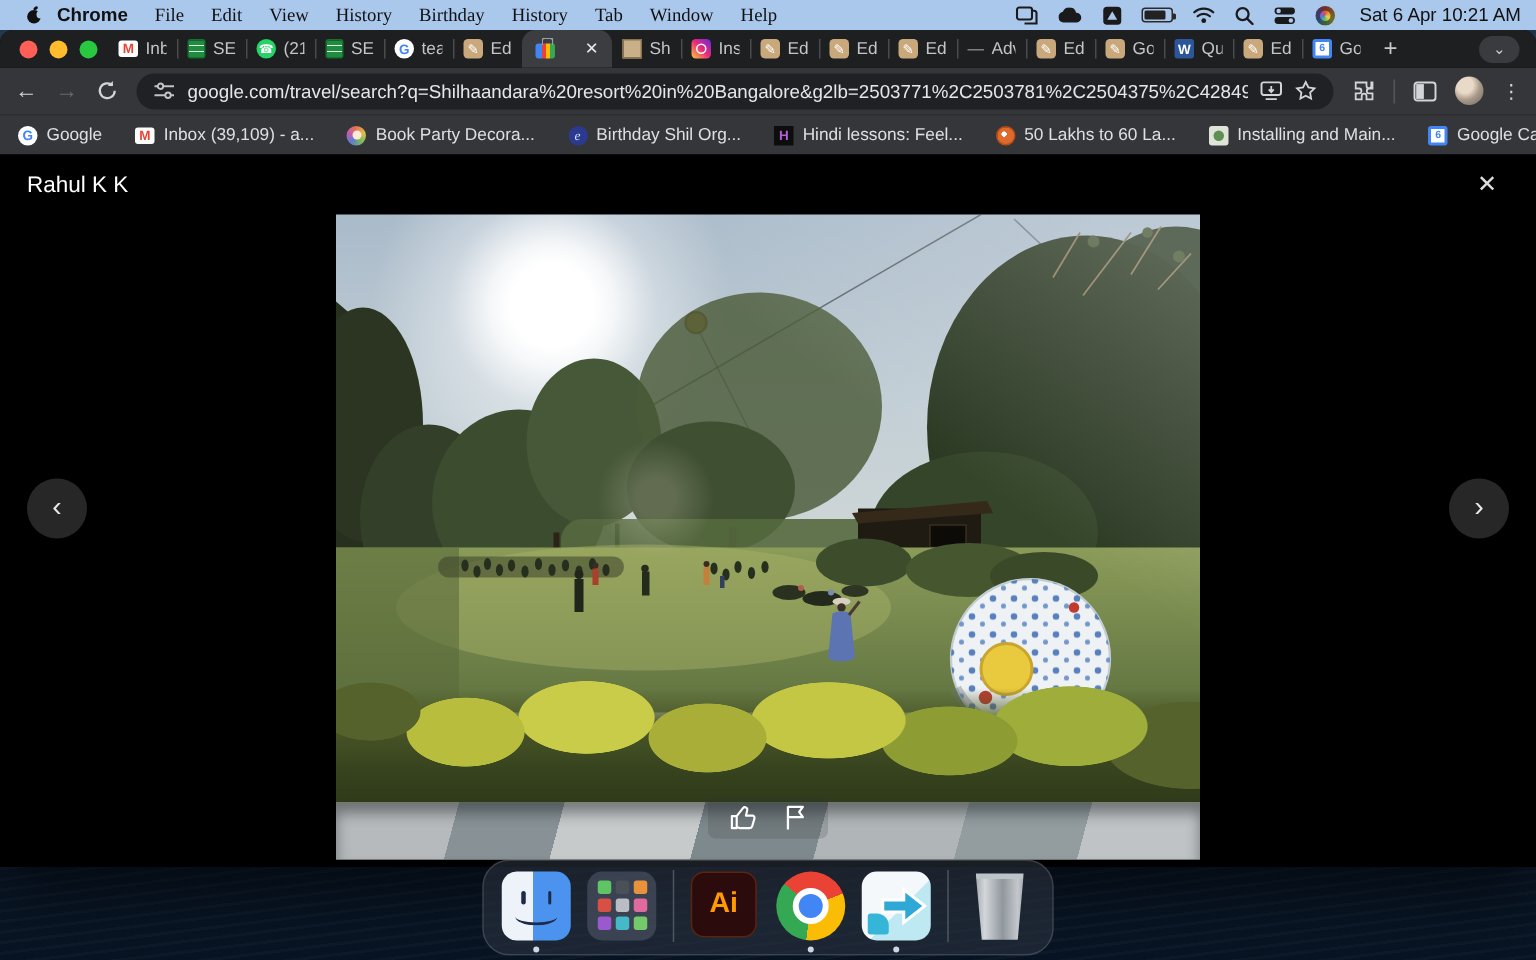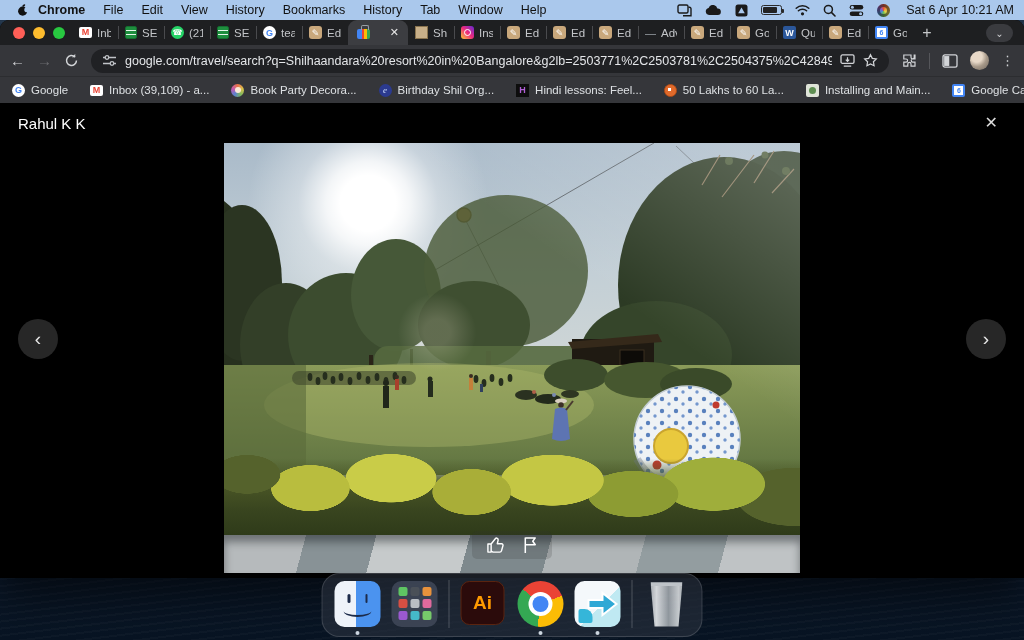--- a/index.html
+++ b/index.html
@@ -9,21 +9,21 @@
     background:
       repeating-linear-gradient(173deg, rgba(255,255,255,.025) 0 2px, rgba(0,0,0,0) 2px 7px),
       linear-gradient(180deg,#24384f 0%, #16273c 40%, #0c1a2c 75%, #081423 100%);
   }
 
   
   .menubar { position:absolute; top:0; left:0; right:0; height:20px; background:#aac8ec;
     display:flex; align-items:center; padding:0 10px; color:#111; font-size:12.5px; z-index:50; }
   .menubar .apple { width:14px; height:14px; margin:0 8px 0 6px; }
   .menubar .appname { font-weight:bold; margin-right:18px; }
-  .menubar .mitem { margin-right:18px; }
+  .menubar .mitem { margin-right:18px;font-family:Liberation Serif, serif; }
   .mstatus { margin-left:auto; display:flex; align-items:center; gap:13px; }
   .mstatus svg { display:block; }
   .batt { position:relative; width:21px; height:10px; border:1px solid #2a2a2a; border-radius:2.5px; }
   .batt::after { content:""; position:absolute; right:-3px; top:2.5px; width:2px; height:4px; background:#2a2a2a; border-radius:0 1px 1px 0; }
   .batt .fill { position:absolute; left:1px; top:1px; bottom:1px; width:70%; background:#222; border-radius:1px; }
   .hue { width:13px; height:13px; border-radius:50%;
     background:conic-gradient(#e5533c,#e8a23c,#e5d44a,#6fbf5a,#4a87d6,#8a5ac2,#e5533c);
     box-shadow:inset 0 0 0 3px rgba(20,20,20,.55); }
   .clock { font-size:12.5px; margin-left:3px; white-space:nowrap; }
 
@@ -162,21 +162,21 @@
   <svg class="apple" viewBox="0 0 16 16">
     <circle cx="7.6" cy="9.3" r="5.2" fill="#111"></circle>
     <circle cx="12.6" cy="7.6" r="3.1" fill="#aac8ec"></circle>
     <ellipse cx="8.9" cy="2.9" rx="1.9" ry="1.1" fill="#111" transform="rotate(-35 8.9 2.9)"></ellipse>
   </svg>
   <span class="appname">Chrome</span>
   <span class="mitem">File</span>
   <span class="mitem">Edit</span>
   <span class="mitem">View</span>
   <span class="mitem">History</span>
-  <span class="mitem">Bookmarks</span>
+  <span class="mitem">Birthday</span>
   <span class="mitem">History</span>
   <span class="mitem">Tab</span>
   <span class="mitem">Window</span>
   <span class="mitem">Help</span>
   <div class="mstatus">
     <svg width="15" height="13" viewBox="0 0 15 13">
       <rect x="1" y="1" width="10" height="8" rx="1.5" fill="none" stroke="#1a1a1a" stroke-width="1.4"></rect>
       <path d="M6 11.7 h8 v-7 a1.5 1.5 0 0 0 -1.5 -1.5 h-1" fill="none" stroke="#1a1a1a" stroke-width="1.4"></path>
     </svg>
     <svg width="17" height="11" viewBox="0 0 17 11">

